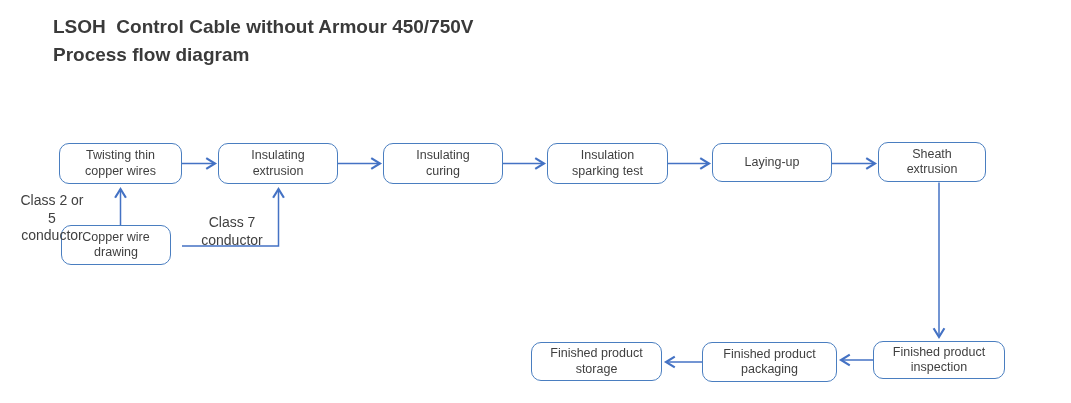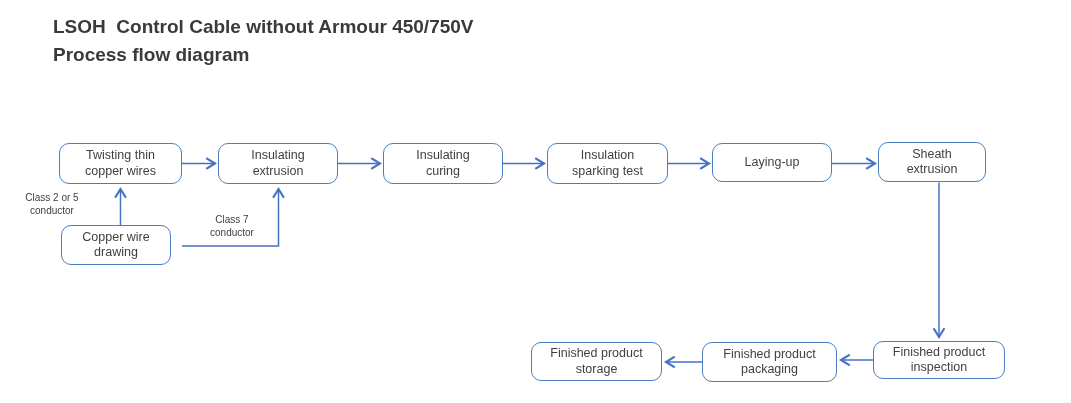--- a/index.html
+++ b/index.html
@@ -23,21 +23,21 @@
     border-radius:10px;
     background:#ffffff;
     display:flex;align-items:center;justify-content:center;
     text-align:center;
     font-size:12.5px;color:#3f3f3f;line-height:1.22;
     white-space:pre-line;
     padding:18px 4px;
   }
   .edge-label{
     position:absolute;
-    font-size:10px;color:#404040;
+    font-size:14px;color:#404040;
     text-align:center;line-height:1.25;
     white-space:pre-line;
   }
   #edges{position:absolute;left:0;top:0;pointer-events:none;}
 </style>
 </head>
 <body>
 
 <div id="canvas">
 

